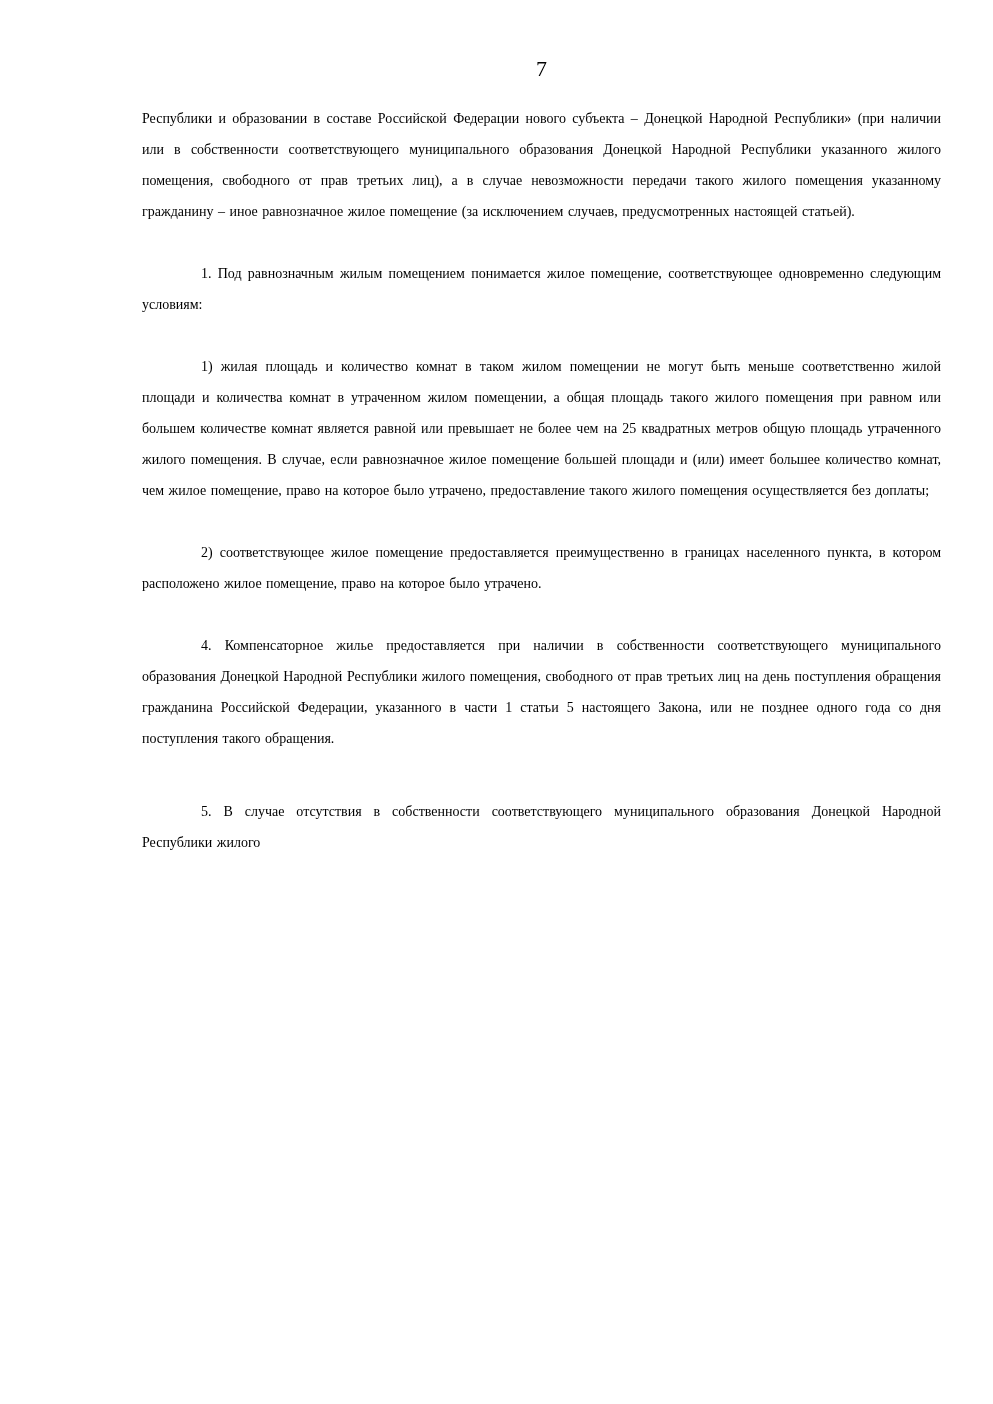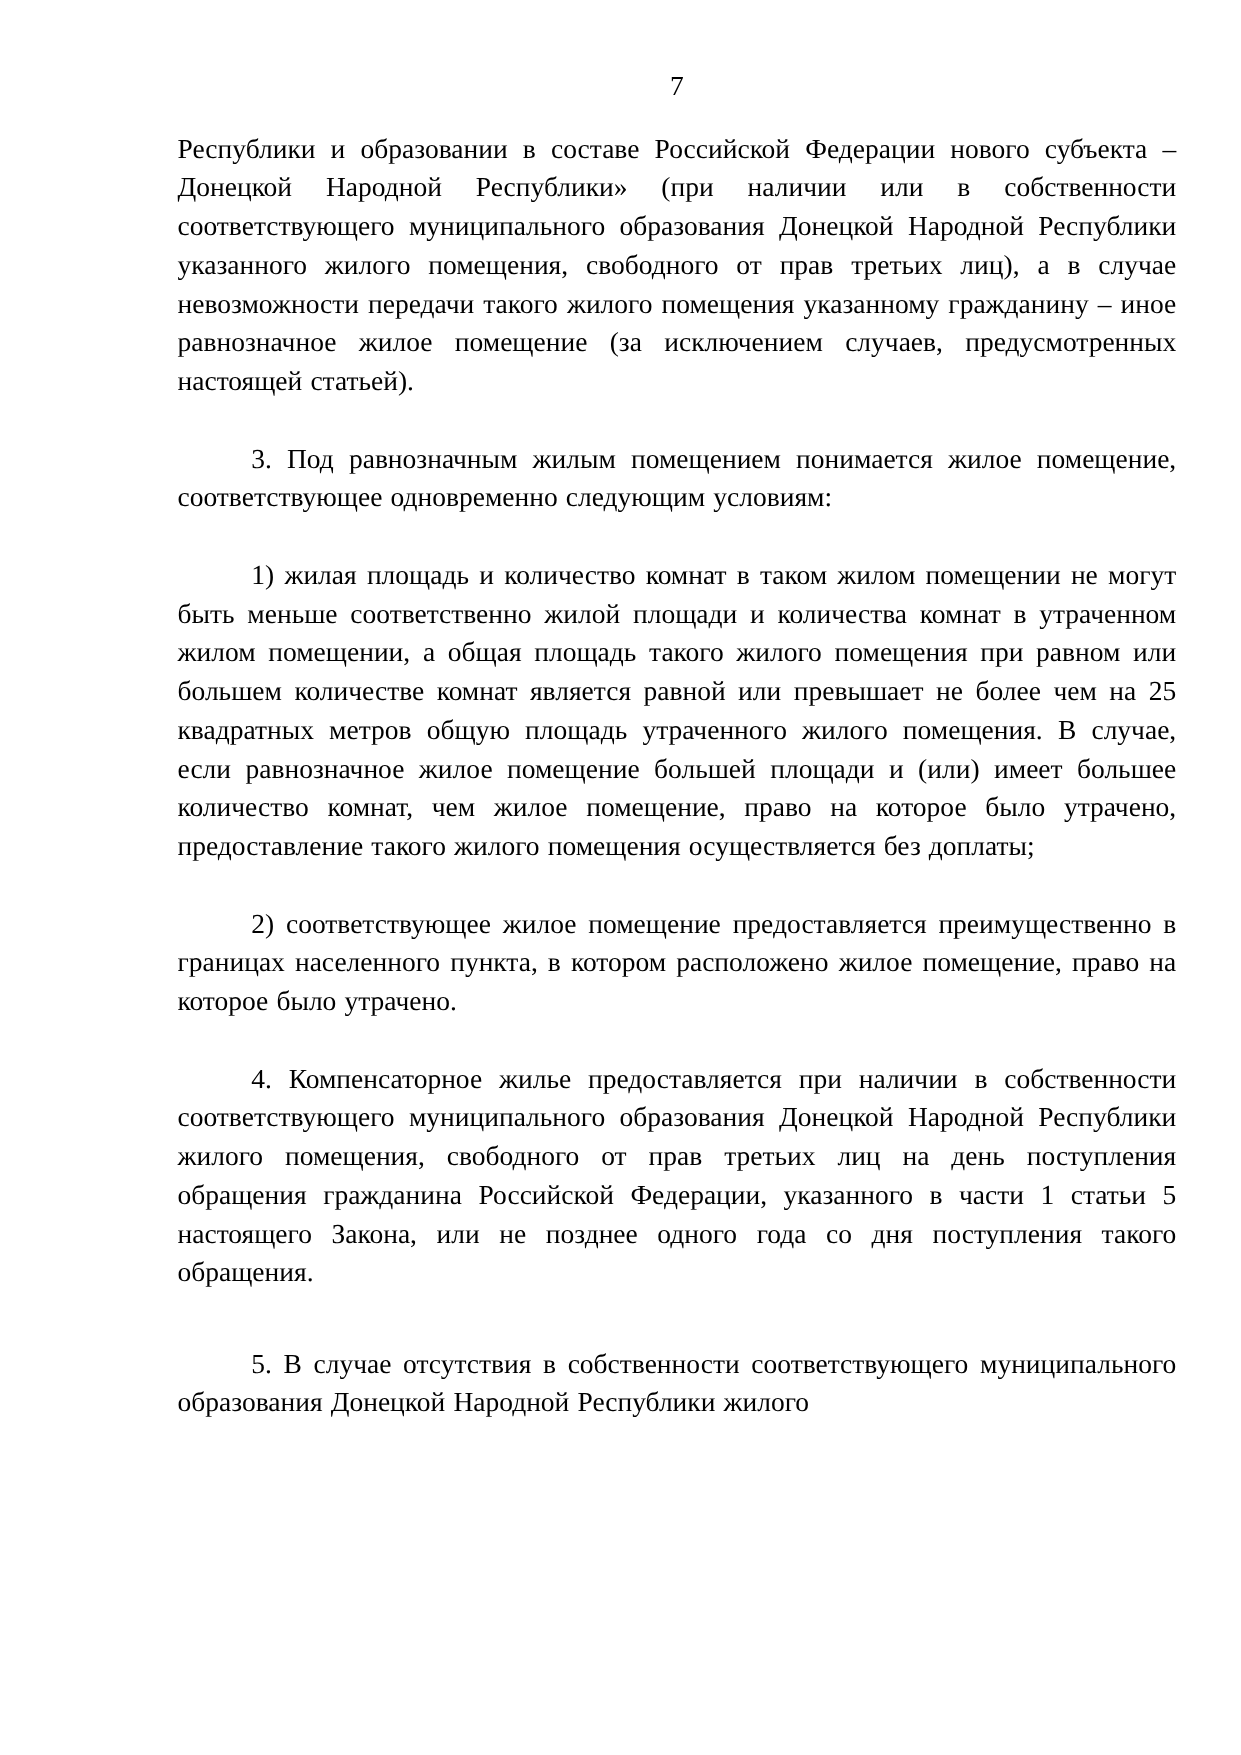--- a/index.html
+++ b/index.html
@@ -21,21 +21,21 @@
     padding: 53px 52px 40px 142px;
     background: #ffffff;
   }
   .page-number {
     text-align: center;
     font-size: 22px;
     line-height: 31px;
     margin: 0 0 19px 0;
   }
   .body-text p {
-    font-size: 22px;
+    font-size: 14px;
     line-height: 31px;
     text-align: justify;
     text-align-last: left;
     margin: 0 0 31px 0;
     word-spacing: 1px;
   }
   .body-text p.indent {
     text-indent: 59px;
   }
   .body-text p:last-child {
@@ -47,21 +47,21 @@
 <body>
 
 <div class="page">
 
   <div class="page-number">7</div>
 
   <div class="body-text">
 
     <p>Республики и образовании в составе Российской Федерации нового субъекта – Донецкой Народной Республики» (при наличии или в собственности соответствующего муниципального образования Донецкой Народной Республики указанного жилого помещения, свободного от прав третьих лиц), а в случае невозможности передачи такого жилого помещения указанному гражданину – иное равнозначное жилое помещение (за исключением случаев, предусмотренных настоящей статьей).</p>
 
-    <p class="indent">3. Под равнозначным жилым помещением понимается жилое помещение, соответствующее одновременно следующим условиям:</p>
+    <p class="indent">1. Под равнозначным жилым помещением понимается жилое помещение, соответствующее одновременно следующим условиям:</p>
 
     <p class="indent">1) жилая площадь и количество комнат в таком жилом помещении не могут быть меньше соответственно жилой площади и количества комнат в утраченном жилом помещении, а общая площадь такого жилого помещения при равном или большем количестве комнат является равной или превышает не более чем на 25 квадратных метров общую площадь утраченного жилого помещения. В случае, если равнозначное жилое помещение большей площади и (или) имеет большее количество комнат, чем жилое помещение, право на которое было утрачено, предоставление такого жилого помещения осуществляется без доплаты;</p>
 
     <p class="indent">2) соответствующее жилое помещение предоставляется преимущественно в границах населенного пункта, в котором расположено жилое помещение, право на которое было утрачено.</p>
 
 
     <p class="indent">4. Компенсаторное жилье предоставляется при наличии в собственности соответствующего муниципального образования Донецкой Народной Республики жилого помещения, свободного от прав третьих лиц на день поступления обращения гражданина Российской Федерации, указанного в части 1 статьи 5 настоящего Закона, или не позднее одного года со дня поступления такого обращения.</p>
 
     <p class="indent">5. В случае отсутствия в собственности соответствующего муниципального образования Донецкой Народной Республики жилого</p>
 

